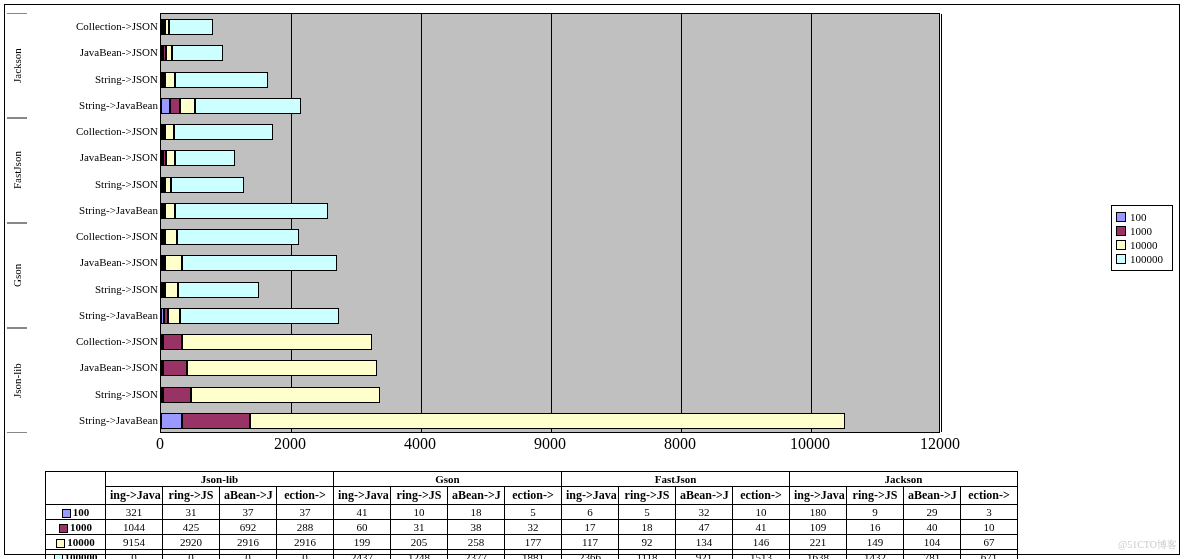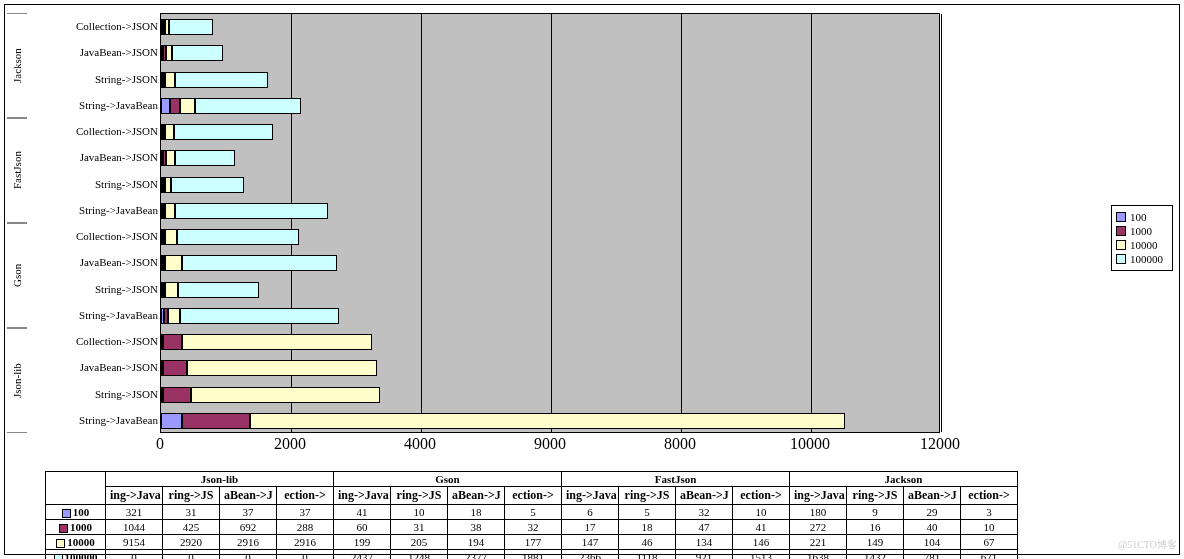--- a/index.html
+++ b/index.html
@@ -246,37 +246,37 @@
           <td>692</td>
           <td>288</td>
           <td>60</td>
           <td>31</td>
           <td>38</td>
           <td>32</td>
           <td>17</td>
           <td>18</td>
           <td>47</td>
           <td>41</td>
-          <td>272</td>
+          <td>109</td>
           <td>16</td>
           <td>40</td>
           <td>10</td>
         </tr>
         <tr>
           <th class="rowh"><span class="sq c10000"></span>10000</th>
           <td>9154</td>
           <td>2920</td>
           <td>2916</td>
           <td>2916</td>
           <td>199</td>
           <td>205</td>
-          <td>194</td>
+          <td>258</td>
           <td>177</td>
-          <td>147</td>
-          <td>46</td>
+          <td>117</td>
+          <td>92</td>
           <td>134</td>
           <td>146</td>
           <td>221</td>
           <td>149</td>
           <td>104</td>
           <td>67</td>
         </tr>
         <tr>
           <th class="rowh"><span class="sq c100000"></span>100000</th>
           <td>0</td>

